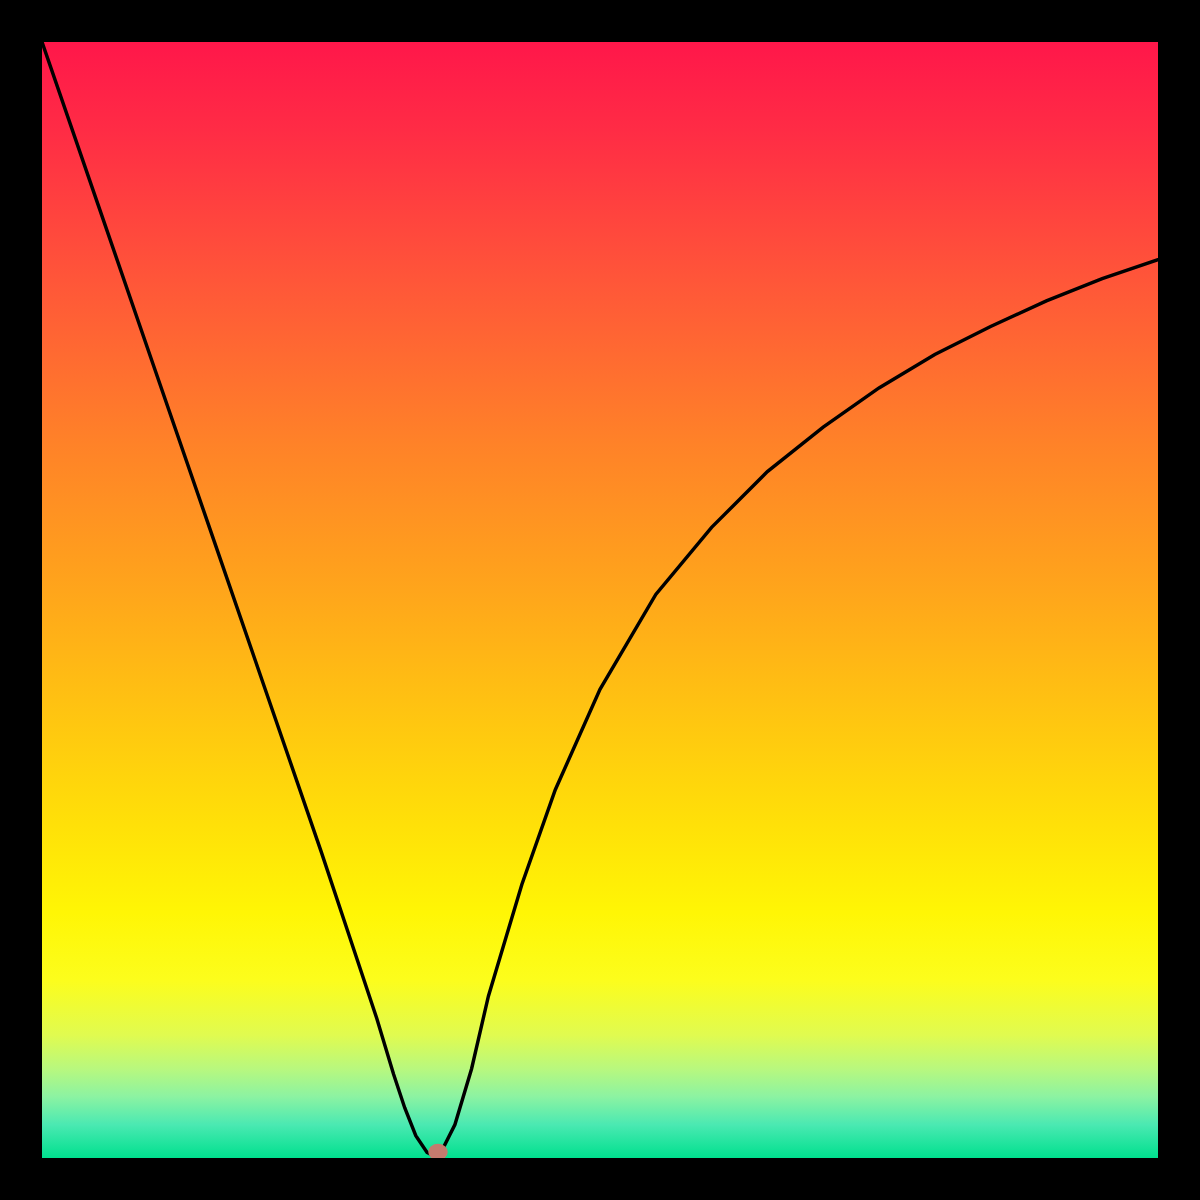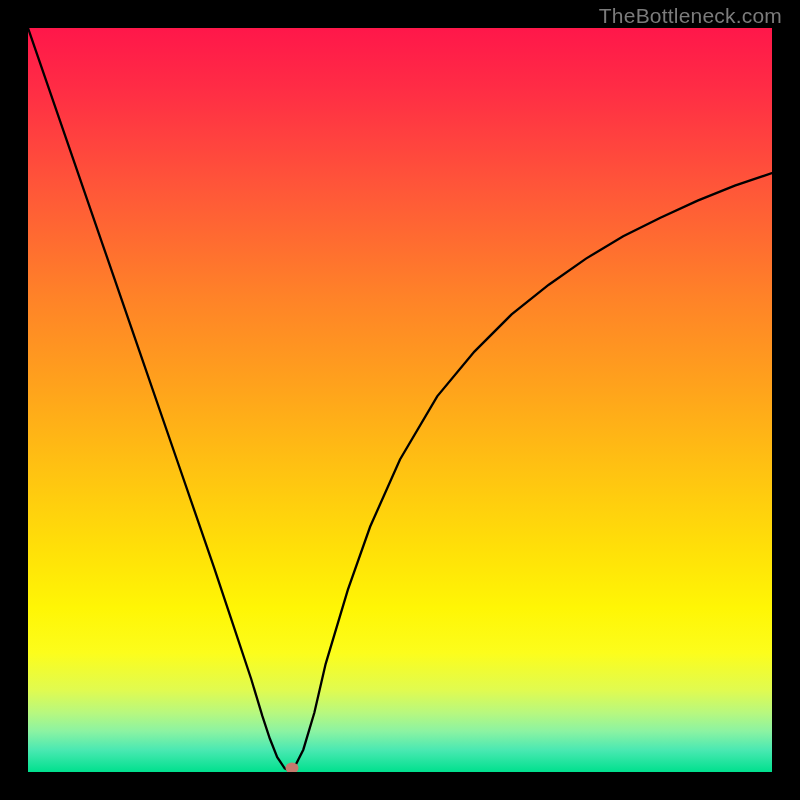--- a/index.html
+++ b/index.html
@@ -68,21 +68,20 @@
     height: 11px;
     border-radius: 50%;
     background: #c47b6e;
     transform: translate(-50%, -50%);
   }
 </style>
 </head>
 <body>
 
 <div class="frame">
-  <div class="watermark">TheBottleneck.com</div>
 
   <div class="plot-area">
     <div class="gradient"></div>
 
     <svg class="curve" viewBox="0 0 744 744" preserveAspectRatio="none">
       <path id="curve-path" d="M0.0 0.0 L37.2 107.9 L74.4 215.8 L111.6 323.6 L148.8 431.5 L186.0 539.4 L204.6 595.2 L223.2 651.0 L234.4 688.2 L241.8 710.5 L249.2 729.1 L256.7 740.3 L264.1 744.0 L275.3 721.7 L286.4 684.5 L297.6 636.1 L319.9 561.7 L342.2 498.5 L372.0 431.5 L409.2 368.3 L446.4 323.6 L483.6 286.4 L520.8 256.7 L558.0 230.6 L595.2 208.3 L632.4 189.7 L669.6 172.6 L706.8 157.7 L744.0 145.1" fill="none" stroke="#000" stroke-width="2.3" stroke-linecap="round"></path>
     </svg>
 
     <div id="marker" class="marker" style="left: 264.12px; top: 740px; background: rgb(196, 123, 110);"></div>
   </div>

